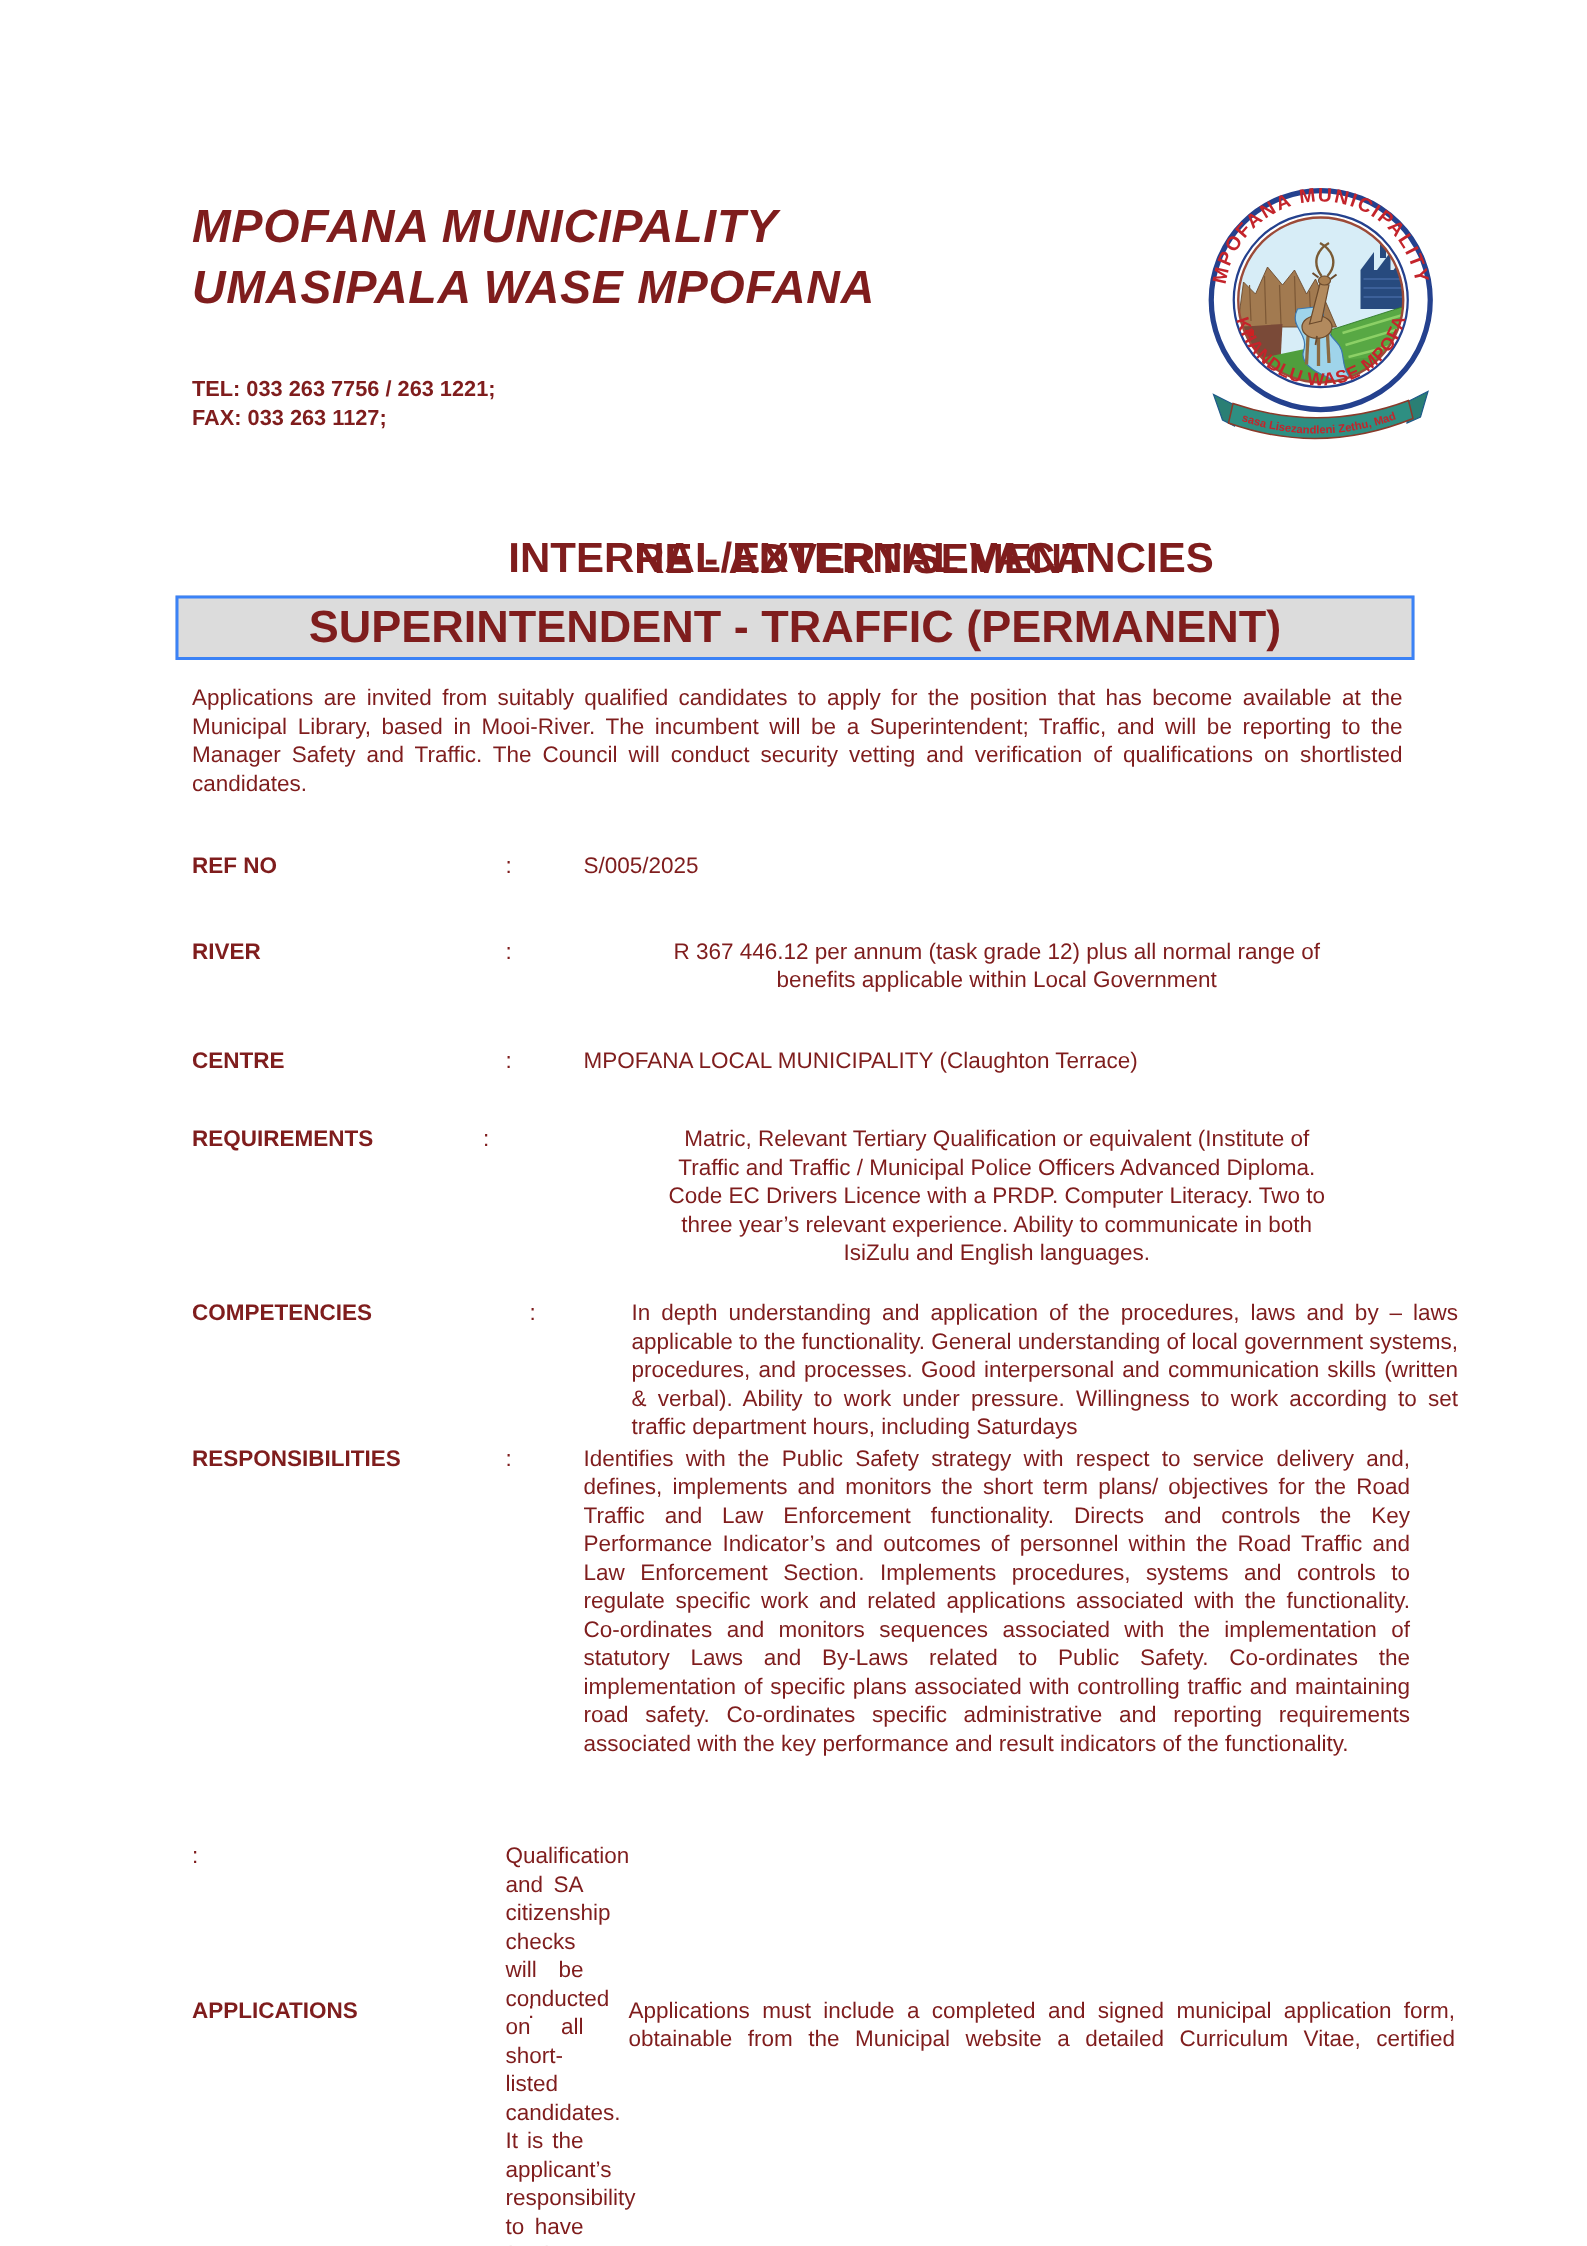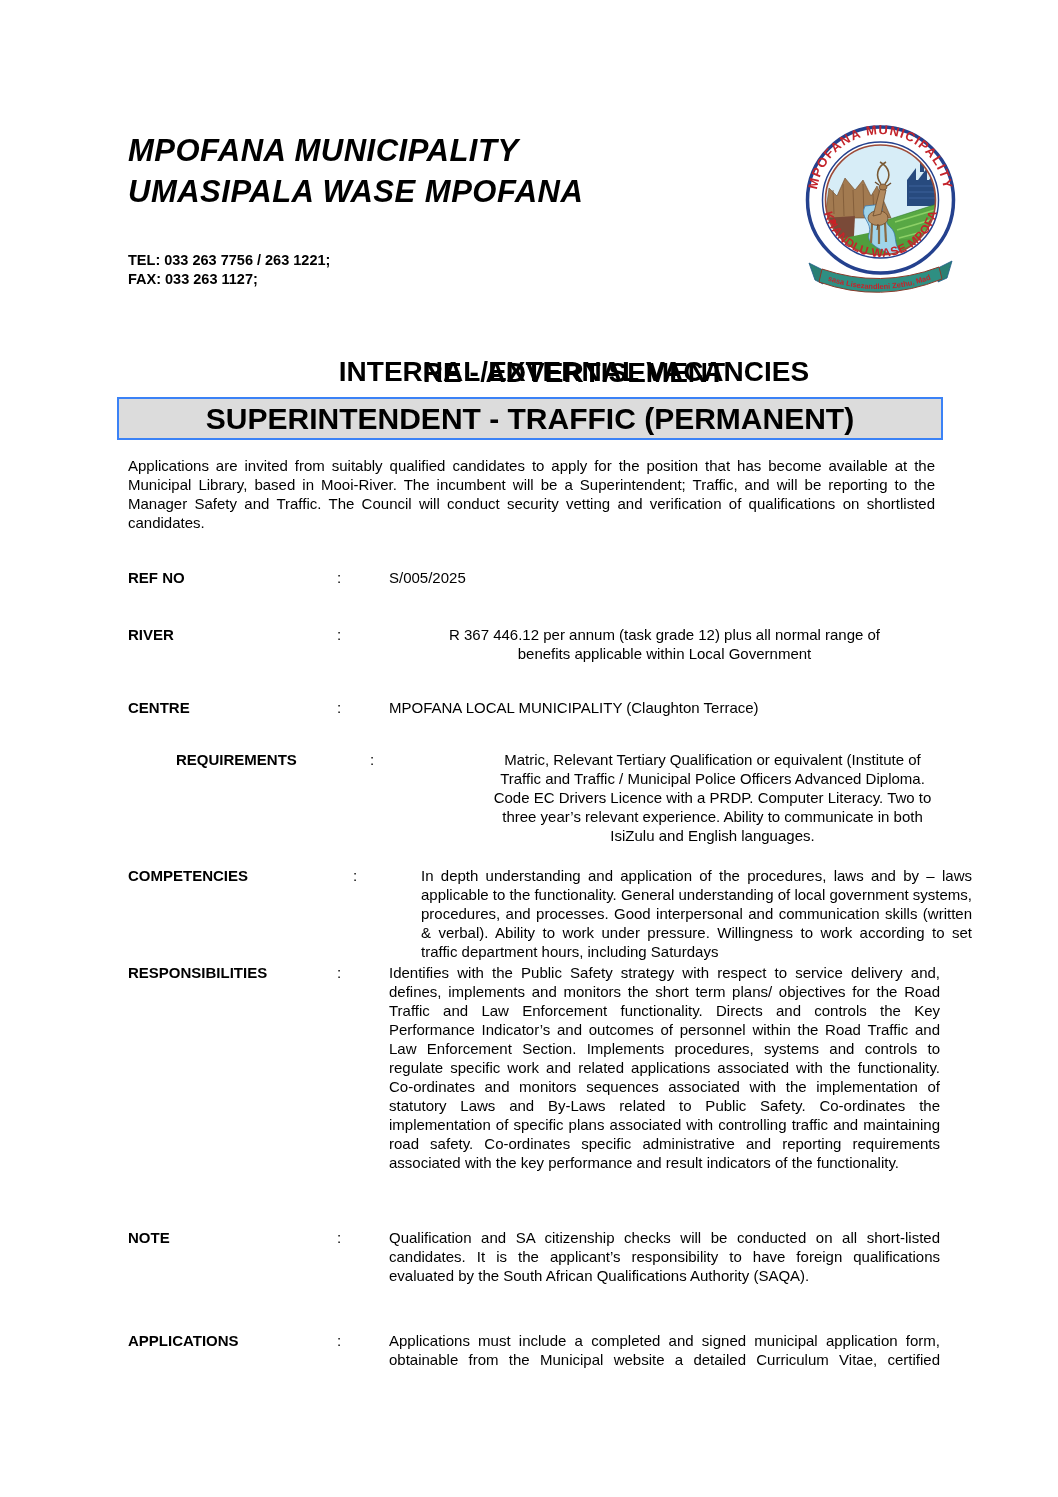--- a/index.html
+++ b/index.html
@@ -1,21 +1,21 @@
 <!DOCTYPE html>
 <html><head>
 <meta charset="utf-8">
 <style>
   html,body{margin:0;padding:0;background:#ffffff;}
   .page{
     position:relative;
     width:1058px;height:1497px;
     background:#ffffff;
     font-family:"Liberation Sans", sans-serif;
-    color:#000000;
+    color:#7f1d1d;
     overflow:hidden;
   }
   .doc-title{
     position:absolute;left:128px;
     font-size:31px;font-weight:bold;font-style:italic;
     letter-spacing:0.5px;white-space:nowrap;
   }
   .addr{
     position:absolute;left:128px;
     font-size:14.5px;font-weight:bold;line-height:19px;white-space:nowrap;
@@ -155,21 +155,21 @@
     <div class="fvalue pre">R 367 446.12 per annum (task grade 12) plus all normal range of
 benefits applicable within Local Government</div>
   </div>
 
   <div class="field-row" style="top:698px;">
     <div class="flabel">CENTRE</div>
     <div class="fcolon">:</div>
     <div class="fvalue">MPOFANA LOCAL MUNICIPALITY (Claughton Terrace)</div>
   </div>
 
-  <div class="field-row" style="top:750px;margin-left:48px;">
+  <div class="field-row" style="top:750px;">
     <div class="flabel">REQUIREMENTS</div>
     <div class="fcolon colon-shift">:</div>
     <div class="fvalue pre">Matric, Relevant Tertiary Qualification or equivalent (Institute of
 Traffic and Traffic / Municipal Police Officers Advanced Diploma.
 Code EC Drivers Licence with a PRDP. Computer Literacy. Two to
 three year’s relevant experience. Ability to communicate in both
 IsiZulu and English languages.</div>
   </div>
 
   <div class="field-row" style="top:866px;gap:16px;">
@@ -178,24 +178,23 @@
     <div class="fvalue just">In depth understanding and application of the procedures, laws and by – laws applicable to the functionality. General understanding of local government systems, procedures, and processes. Good interpersonal and communication skills (written &amp; verbal). Ability to work under pressure. Willingness to work according to set traffic department hours, including Saturdays</div>
   </div>
 
   <div class="field-row" style="top:963px;">
     <div class="flabel">RESPONSIBILITIES</div>
     <div class="fcolon">:</div>
     <div class="fvalue just">Identifies with the Public Safety strategy with respect to service delivery and, defines, implements and monitors the short term plans/ objectives for the Road Traffic and Law Enforcement functionality. Directs and controls the Key Performance Indicator’s and outcomes of personnel within the Road Traffic and Law Enforcement Section. Implements procedures, systems and controls to regulate specific work and related applications associated with the functionality. Co-ordinates and monitors sequences associated with the implementation of statutory Laws and By-Laws related to Public Safety. Co-ordinates the implementation of specific plans associated with controlling traffic and maintaining road safety. Co-ordinates specific administrative and reporting requirements associated with the key performance and result indicators of the functionality.</div>
   </div>
 
   <div class="field-row" style="top:1228px;">
-    <div class="flabel">NOTE</div>
     <div class="fcolon">:</div>
     <div class="fvalue just">Qualification and SA citizenship checks will be conducted on all short-listed candidates. It is the applicant’s responsibility to have foreign qualifications evaluated by the South African Qualifications Authority (SAQA).</div>
   </div>
 
-  <div class="field-row" style="top:1331px;">
+  <div class="field-row" style="top:1331px;gap:15px;">
     <div class="flabel">APPLICATIONS</div>
     <div class="fcolon">:</div>
     <div class="fvalue just-last">Applications must include a completed and signed municipal application form, obtainable from the Municipal website a detailed Curriculum Vitae, certified</div>
   </div>
 
 </div>
 
 </body></html>

